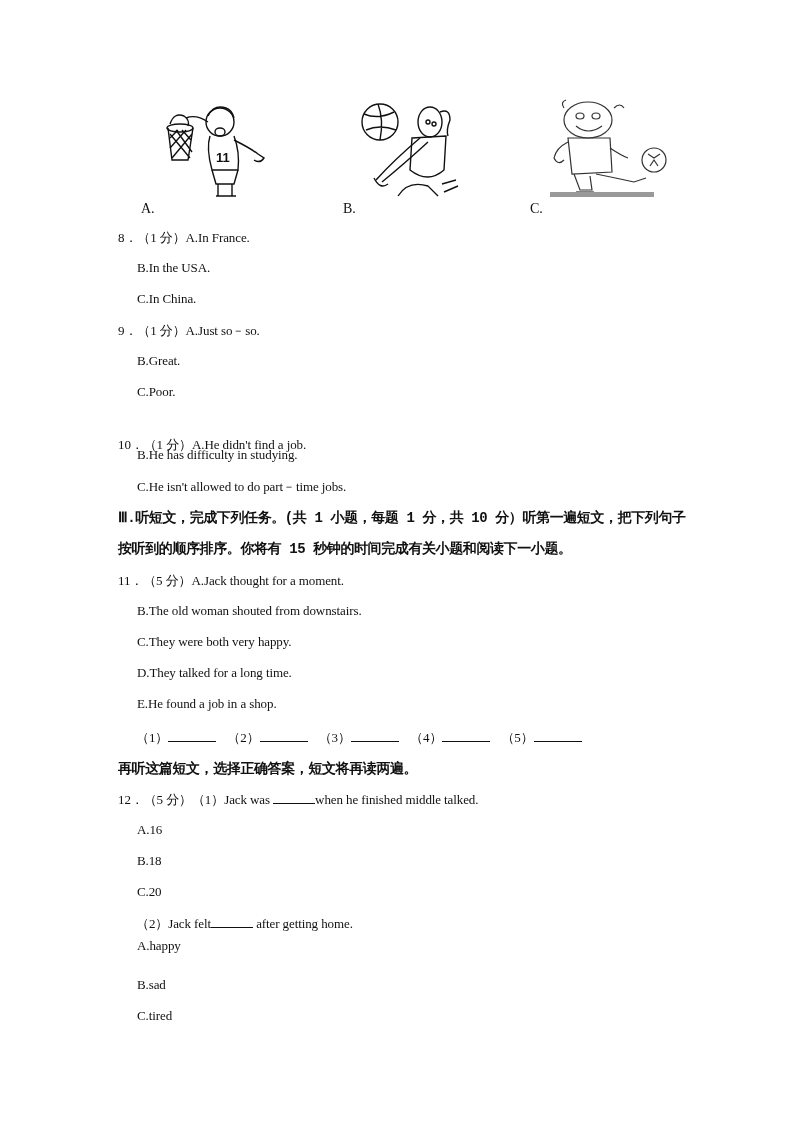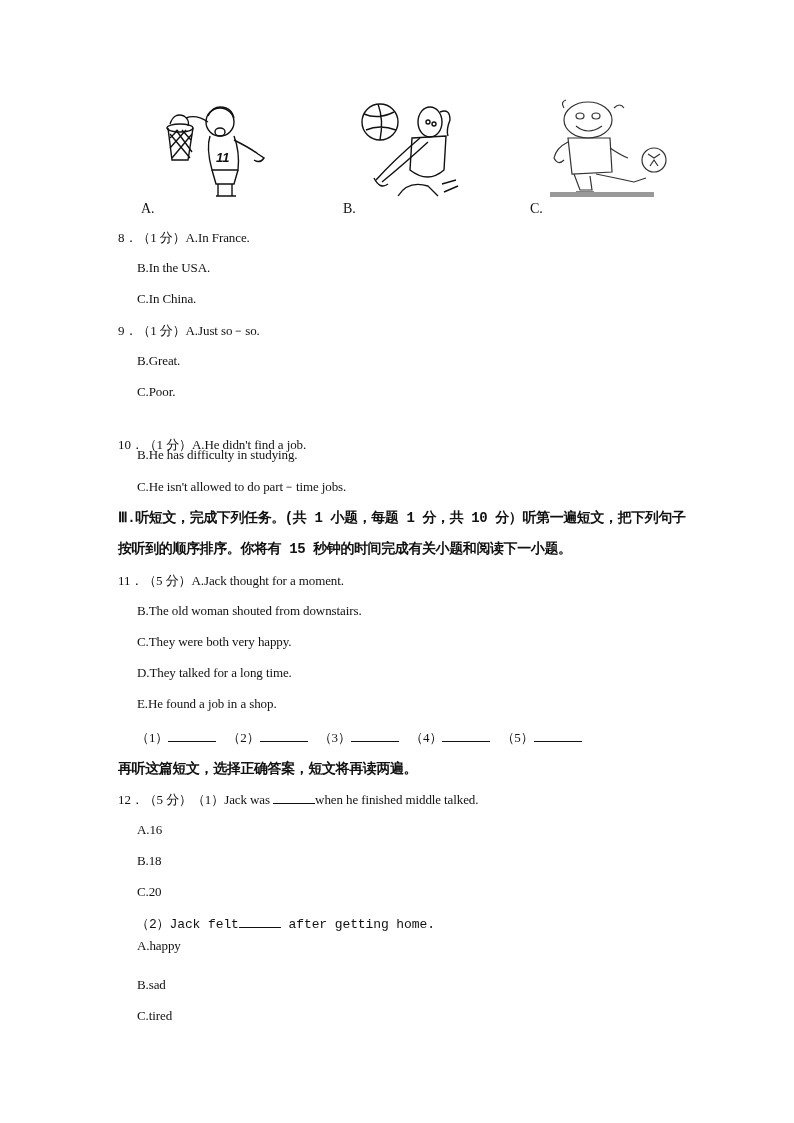--- a/index.html
+++ b/index.html
@@ -10,21 +10,21 @@
   .line { position: absolute; left: 0; font-size: 13px; white-space: nowrap; letter-spacing: -0.1px; }
   .q { left: 118px; }
   .opt { left: 137px; }
   .bold { font-family: Liberation Mono, monospace; font-weight: bold; font-size: 14px; left: 118px; letter-spacing: -0.4px; }
   .blank { display: inline-block; border-bottom: 1px solid #111; height: 12px; vertical-align: baseline; }
   .order-item { display: inline-block; margin-right: 8px; }
 </style>
 </head>
 <body>
 
-<div class="pic" style="left:160px; top:100px; width:110px; height:100px;font-style:italic;">
+<div class="pic" style="left:160px; top:100px; width:110px; height:100px;">
   <svg width="110" height="100" viewBox="0 0 110 100">
     <g fill="none" stroke="#111" stroke-width="1.4">
       <ellipse cx="20" cy="28" rx="13" ry="4"></ellipse>
       <path d="M8 28 L12 60 L28 60 L33 28"></path>
       <path d="M10 34 L30 58 M16 30 L32 52 M22 30 L31 40 M32 34 L12 58 M26 30 L10 48 M18 30 L10 38"></path>
       <path d="M10 24 Q14 12 24 16 Q30 20 28 26"></path>
       <path d="M26 18 Q36 14 48 22"></path>
       <circle cx="60" cy="22" r="14"></circle>
       <path d="M48 16 Q54 4 66 8 Q72 10 74 18"></path>
       <ellipse cx="60" cy="32" rx="5" ry="4"></ellipse>
@@ -117,18 +117,18 @@
 
 <div class="line bold" style="top:760px;">再听这篇短文，选择正确答案，短文将再读两遍。</div>
 
 <div class="line q" style="top:791px;">
   <span>12．</span><span>（5 分）</span><span>（1）Jack was </span><span class="blank" style="width:42px;"></span><span>when he finished middle talked.</span>
 </div>
 <div class="line opt" style="top:822px;">A.16</div>
 <div class="line opt" style="top:853px;">B.18</div>
 <div class="line opt" style="top:884px;">C.20</div>
 
-<div class="line" style="left:136px; top:915px;font-family:Liberation Mono, monospace;">
+<div class="line" style="left:136px; top:915px;">
   <span>（2）Jack felt</span><span class="blank" style="width:42px;"></span><span> after getting home.</span>
 </div>
 <div class="line opt" style="top:938px;">A.happy</div>
 <div class="line opt" style="top:977px;">B.sad</div>
 <div class="line opt" style="top:1008px;">C.tired</div>
 
 </body></html>

